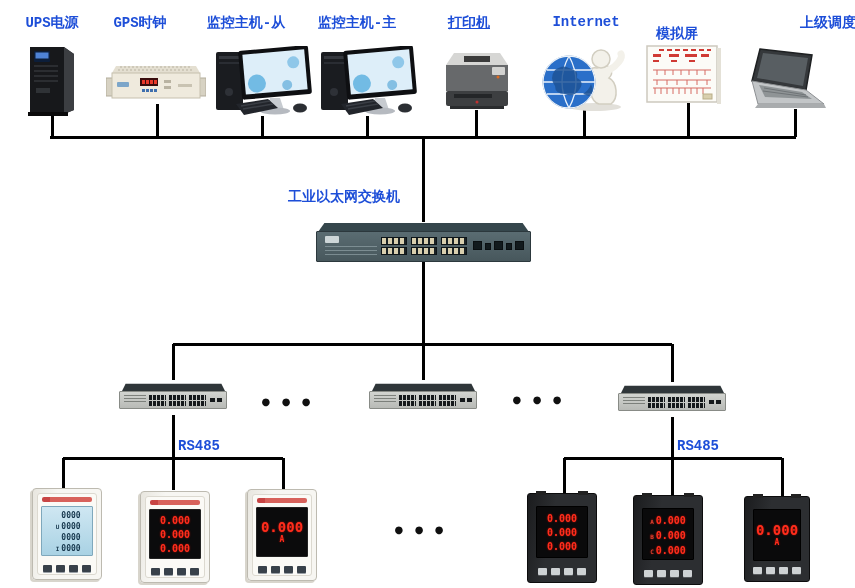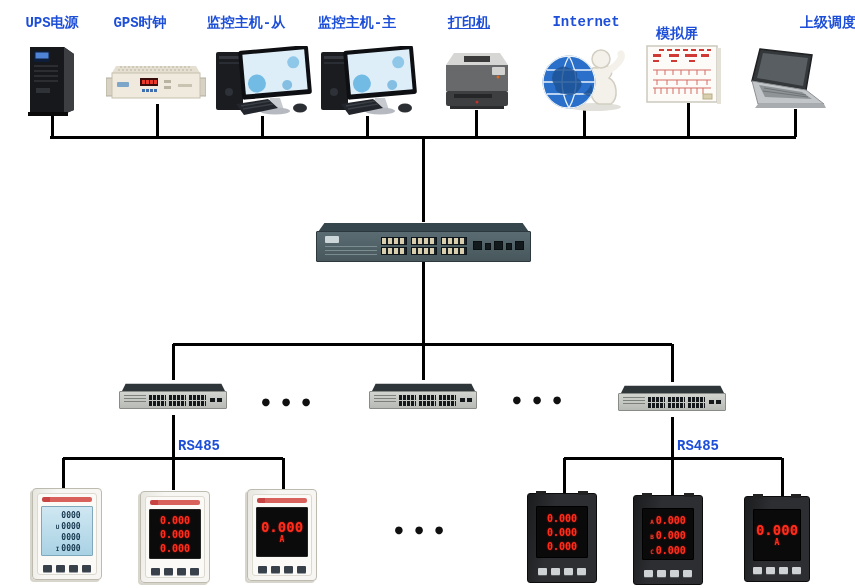--- a/index.html
+++ b/index.html
@@ -260,20 +260,21 @@
 
   <svg class="dev" style="left:742px; top:48px;" width="88" height="66" viewBox="0 0 88 66">
     <polygon points="18,1 70,7 64,42 10,33" fill="#35383b" stroke="#1e2022" stroke-width="1.5"></polygon>
     <polygon points="21,5 66,10 61,38 15,30" fill="#585e62"></polygon>
     <polygon points="10,33 64,42 82,56 16,56" fill="#c3c6c8" stroke="#8d9093" stroke-width="1"></polygon>
     <polygon points="17,37 60,44 70,51 23,49" fill="#8f9496"></polygon>
     <path d="M22,40 L64,47 M21,43 L66,49" stroke="#6f7477" stroke-width="1"></path>
     <polygon points="16,56 82,56 84,60 13,60" fill="#a9acae"></polygon>
   </svg>
 
+  <div class="lbl left" style="left:288px; top:188px;">工业以太网交换机</div>
   <div class="dev coreswitch" style="left:314px; top:219px;">
     <div class="core-top"></div>
     <div class="core-front">
       <div class="core-logo"></div>
       <div class="core-marks"></div>
       <div class="core-ports">
         <div class="pgroup">
             <div class="prow"></div>
             <div class="prow"></div>
           </div>

